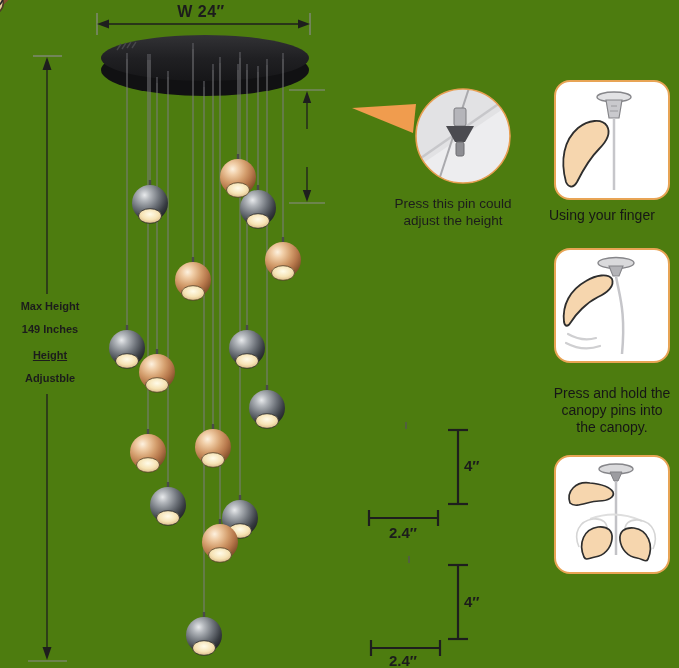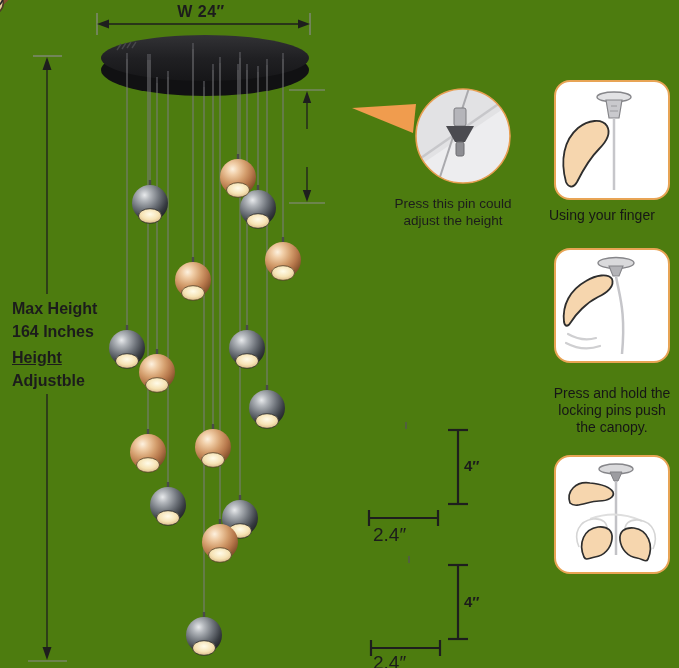--- a/index.html
+++ b/index.html
@@ -3,26 +3,26 @@
 <meta charset="utf-8">
 <style>
   * { margin:0; padding:0; box-sizing:border-box; }
   body { background:#fff; font-family:"Liberation Sans", sans-serif; }
   .stage { position:relative; width:679px; height:668px; background:#4d7c0f; overflow:hidden; }
   .stage svg.scene { position:absolute; left:0; top:0; }
   .lbl { position:absolute; color:#1c1c1c; white-space:pre-line; }
   .dim-label { font-size:16px; font-weight:600; letter-spacing:0.5px; }
   .w24 { left:141px; top:3px; width:120px; text-align:center; }
   .shortest { left:297px; top:131px; width:80px; font-size:12px; line-height:16px; font-weight:500; }
-  .hline { width:100px; left:12px; font-size:16px; font-weight:600; }
+  .hline { width:100px; left:0; text-align:center; font-size:11px; font-weight:600; }
   .hl1 { top:300px; } .hl2 { top:323px; } .hl3 { top:349px;text-decoration:underline; } .hl4 { top:372px; }
   .pin-note { left:383px; top:195px; width:140px; text-align:center; font-size:13.5px; font-weight:400; line-height:17px; }
   .ref4 { font-size:15px; font-weight:700; width:34px; }
   .ref4a { left:464px; top:457px; } .ref4b { left:464px; top:593px; }
-  .ref24 { font-size:19px; font-weight:400; width:60px; text-align:left; left:373px; }
+  .ref24 { font-size:15px; font-weight:700; width:60px; text-align:center; left:373px; }
   .ref24a { top:524px; } .ref24b { top:652px; }
   .panel { position:absolute; left:554px; width:116px; background:#fff;
            border:2px solid #E8A455; border-radius:16px; overflow:hidden; }
   .p1 { top:80px;  height:120px; }
   .p2 { top:248px; height:115px; }
   .p3 { top:455px; height:119px; }
   .caption { position:absolute; font-size:14px; line-height:17px; color:#161616; font-weight:500; white-space:pre-line; }
   .cap1 { left:549px; top:207px; width:126px; text-align:left; }
   .cap2 { left:547px; top:385px; width:130px; text-align:center; }
   .cap3 { left:551px; top:583px; width:126px; text-align:left; }
@@ -212,21 +212,21 @@
       <line x1="371" y1="648" x2="440" y2="648"></line>
       <line x1="371" y1="640" x2="371" y2="656"></line>
         <line x1="440" y1="640" x2="440" y2="656"></line>
     </g>
   </svg>
 
   <div class="lbl dim-label w24">W 24″</div>
 
 
   <div class="lbl hline hl1">Max Height</div>
-  <div class="lbl hline hl2">164 Inches</div>
+  <div class="lbl hline hl2">149 Inches</div>
   <div class="lbl hline hl3">Height</div>
   <div class="lbl hline hl4">Adjustble</div>
 
   <div class="lbl pin-note">Press this pin could
 adjust the height</div>
 
   <div class="lbl ref4 ref4a">4″</div>
   <div class="lbl ref24 ref24a">2.4″</div>
   <div class="lbl ref4 ref4b">4″</div>
   <div class="lbl ref24 ref24b">2.4″</div>
@@ -247,21 +247,21 @@
     <svg width="112" height="111" viewBox="0 0 112 111">
       <ellipse cx="60" cy="13" rx="18" ry="5.5" fill="#dadadc" stroke="#86868a" stroke-width="1.4"></ellipse>
       <path d="M53,16 L67,16 L63,26 L57,26 Z" fill="#b3b3b7" stroke="#86868a" stroke-width="1.1"></path>
       <path d="M60,26 C63,45 70,60 66,104" fill="none" stroke="#c6c6ca" stroke-width="2.5"></path>
       <path d="M12,84 Q26,92 40,88" fill="none" stroke="#cfcfd1" stroke-width="2.2" stroke-linecap="round"></path>
       <path d="M10,93 Q27,102 44,96" fill="none" stroke="#cfcfd1" stroke-width="2.2" stroke-linecap="round"></path>
       <path d="M8,72 C6,55 14,40 30,31 C40,25 52,23 56,29 C59,36 51,43 42,47 C30,53 20,64 15,72 C12,77 9,77 8,72 Z" fill="#F6D6AE" stroke="#2e2e2e" stroke-width="1.8"></path>
     </svg>
   </div>
   <div class="caption cap2">Press and hold the
-locking pins push
+canopy pins into
 the canopy.</div>
 
   <div class="panel p3">
     <svg width="112" height="115" viewBox="0 0 112 115">
       <ellipse cx="60" cy="12" rx="17" ry="5" fill="#dadadc" stroke="#86868a" stroke-width="1.4"></ellipse>
       <path d="M54,15 L66,15 L62,24 L58,24 Z" fill="#9c9ca0" stroke="#808084" stroke-width="1"></path>
       <line x1="60" y1="24" x2="60" y2="98" stroke="#c2c2c6" stroke-width="2.5"></line>
       <path d="M34,62 Q60,52 86,64" fill="none" stroke="#dedede" stroke-width="2"></path>
       <path d="M23,90 C17,76 23,64 37,62 C47,61 52,66 51,74" fill="none" stroke="#d5d5d5" stroke-width="1.6"></path>
       <path d="M97,92 C103,78 97,65 83,63 C73,62 68,67 69,75" fill="none" stroke="#d5d5d5" stroke-width="1.6"></path>

